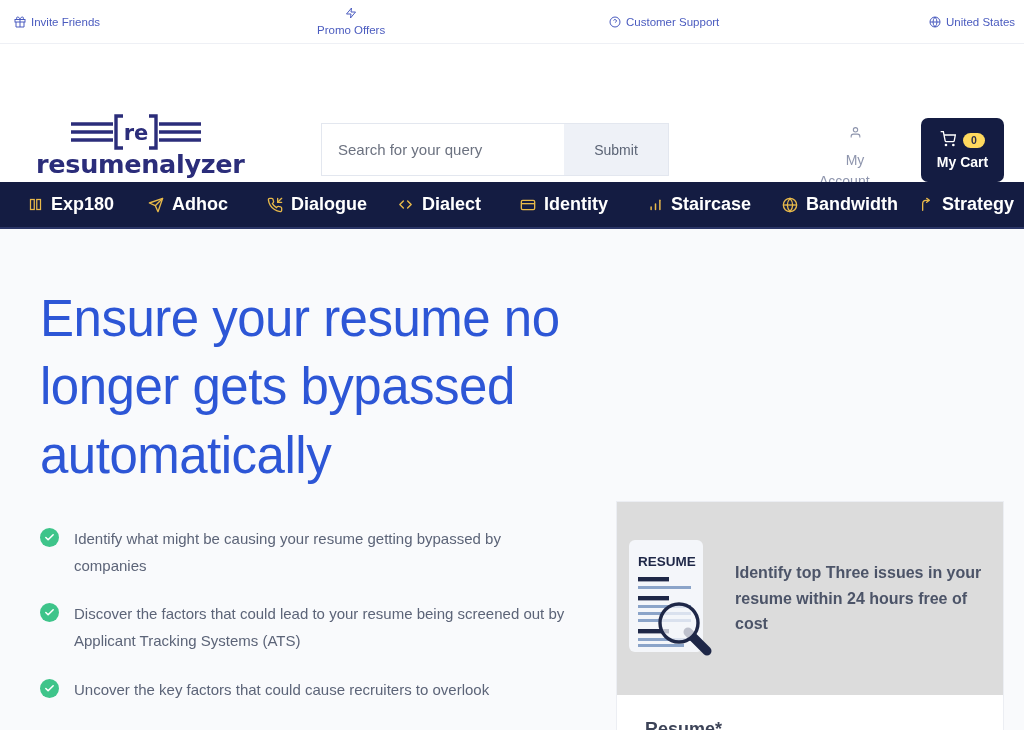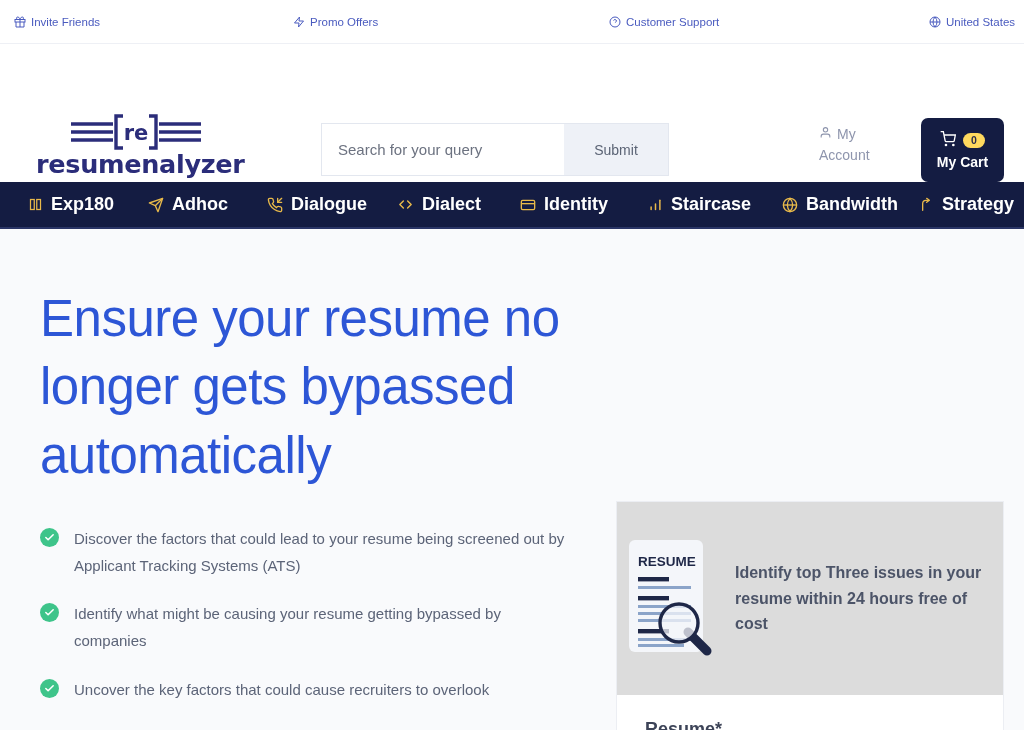--- a/index.html
+++ b/index.html
@@ -24,21 +24,21 @@
     display: flex;
     align-items: center;
     gap: 5px;
     font-size: 11.5px;
     color: #4a5bbf;
     position: absolute;
     white-space: nowrap;
   }
   .topbar-item .tb-icon { display: flex; align-items: center; }
   .tb-1 { left: 14px; }
-  .tb-2 { left: 293px; }
+  .tb-2 { left: 317px; flex-direction: column; }
   .tb-3 { left: 609px; }
   .tb-4 { left: 929px; }
 
   
   .header {
     height: 138px;
     background: #ffffff;
     display: flex;
     align-items: center;
     position: relative;
@@ -99,21 +99,21 @@
 
   .account {
     position: absolute;
     left: 819px;
     top: 80px;
     width: 72px;
     font-size: 14px;
     color: #8e95ad;
     line-height: 1.5;
   }
-  .account-row1 { display: flex; align-items: center; gap: 5px; }
+  .account-row1 { display: flex; align-items: center; gap: 5px; flex-direction: column; }
 
   .cart {
     position: absolute;
     left: 921px;
     top: 74px;
     width: 83px;
     height: 64px;
     background: #141c42;
     border-radius: 7px;
     display: flex;
@@ -469,30 +469,30 @@
     <h1 class="hero-title">Ensure your resume no longer gets bypassed automatically</h1>
 
     <div class="bullets">
 
       <div class="bullet">
         <span class="bullet-check">
           <svg width="11" height="11" viewBox="0 0 24 24" fill="none" stroke="#ffffff" stroke-width="3.4" stroke-linecap="round" stroke-linejoin="round">
             <polyline points="20 6 9 17 4 12"></polyline>
           </svg>
         </span>
-        <span class="bullet-text">Discover the factors that could lead to your resume being screened out by Applicant Tracking Systems (ATS)</span>
+        <span class="bullet-text">Identify what might be causing your resume getting bypassed by companies</span>
       </div>
 
       <div class="bullet">
         <span class="bullet-check">
           <svg width="11" height="11" viewBox="0 0 24 24" fill="none" stroke="#ffffff" stroke-width="3.4" stroke-linecap="round" stroke-linejoin="round">
             <polyline points="20 6 9 17 4 12"></polyline>
           </svg>
         </span>
-        <span class="bullet-text">Identify what might be causing your resume getting bypassed by companies</span>
+        <span class="bullet-text">Discover the factors that could lead to your resume being screened out by Applicant Tracking Systems (ATS)</span>
       </div>
 
       <div class="bullet">
         <span class="bullet-check">
           <svg width="11" height="11" viewBox="0 0 24 24" fill="none" stroke="#ffffff" stroke-width="3.4" stroke-linecap="round" stroke-linejoin="round">
             <polyline points="20 6 9 17 4 12"></polyline>
           </svg>
         </span>
         <span class="bullet-text">Uncover the key factors that could cause recruiters to overlook</span>
       </div>

